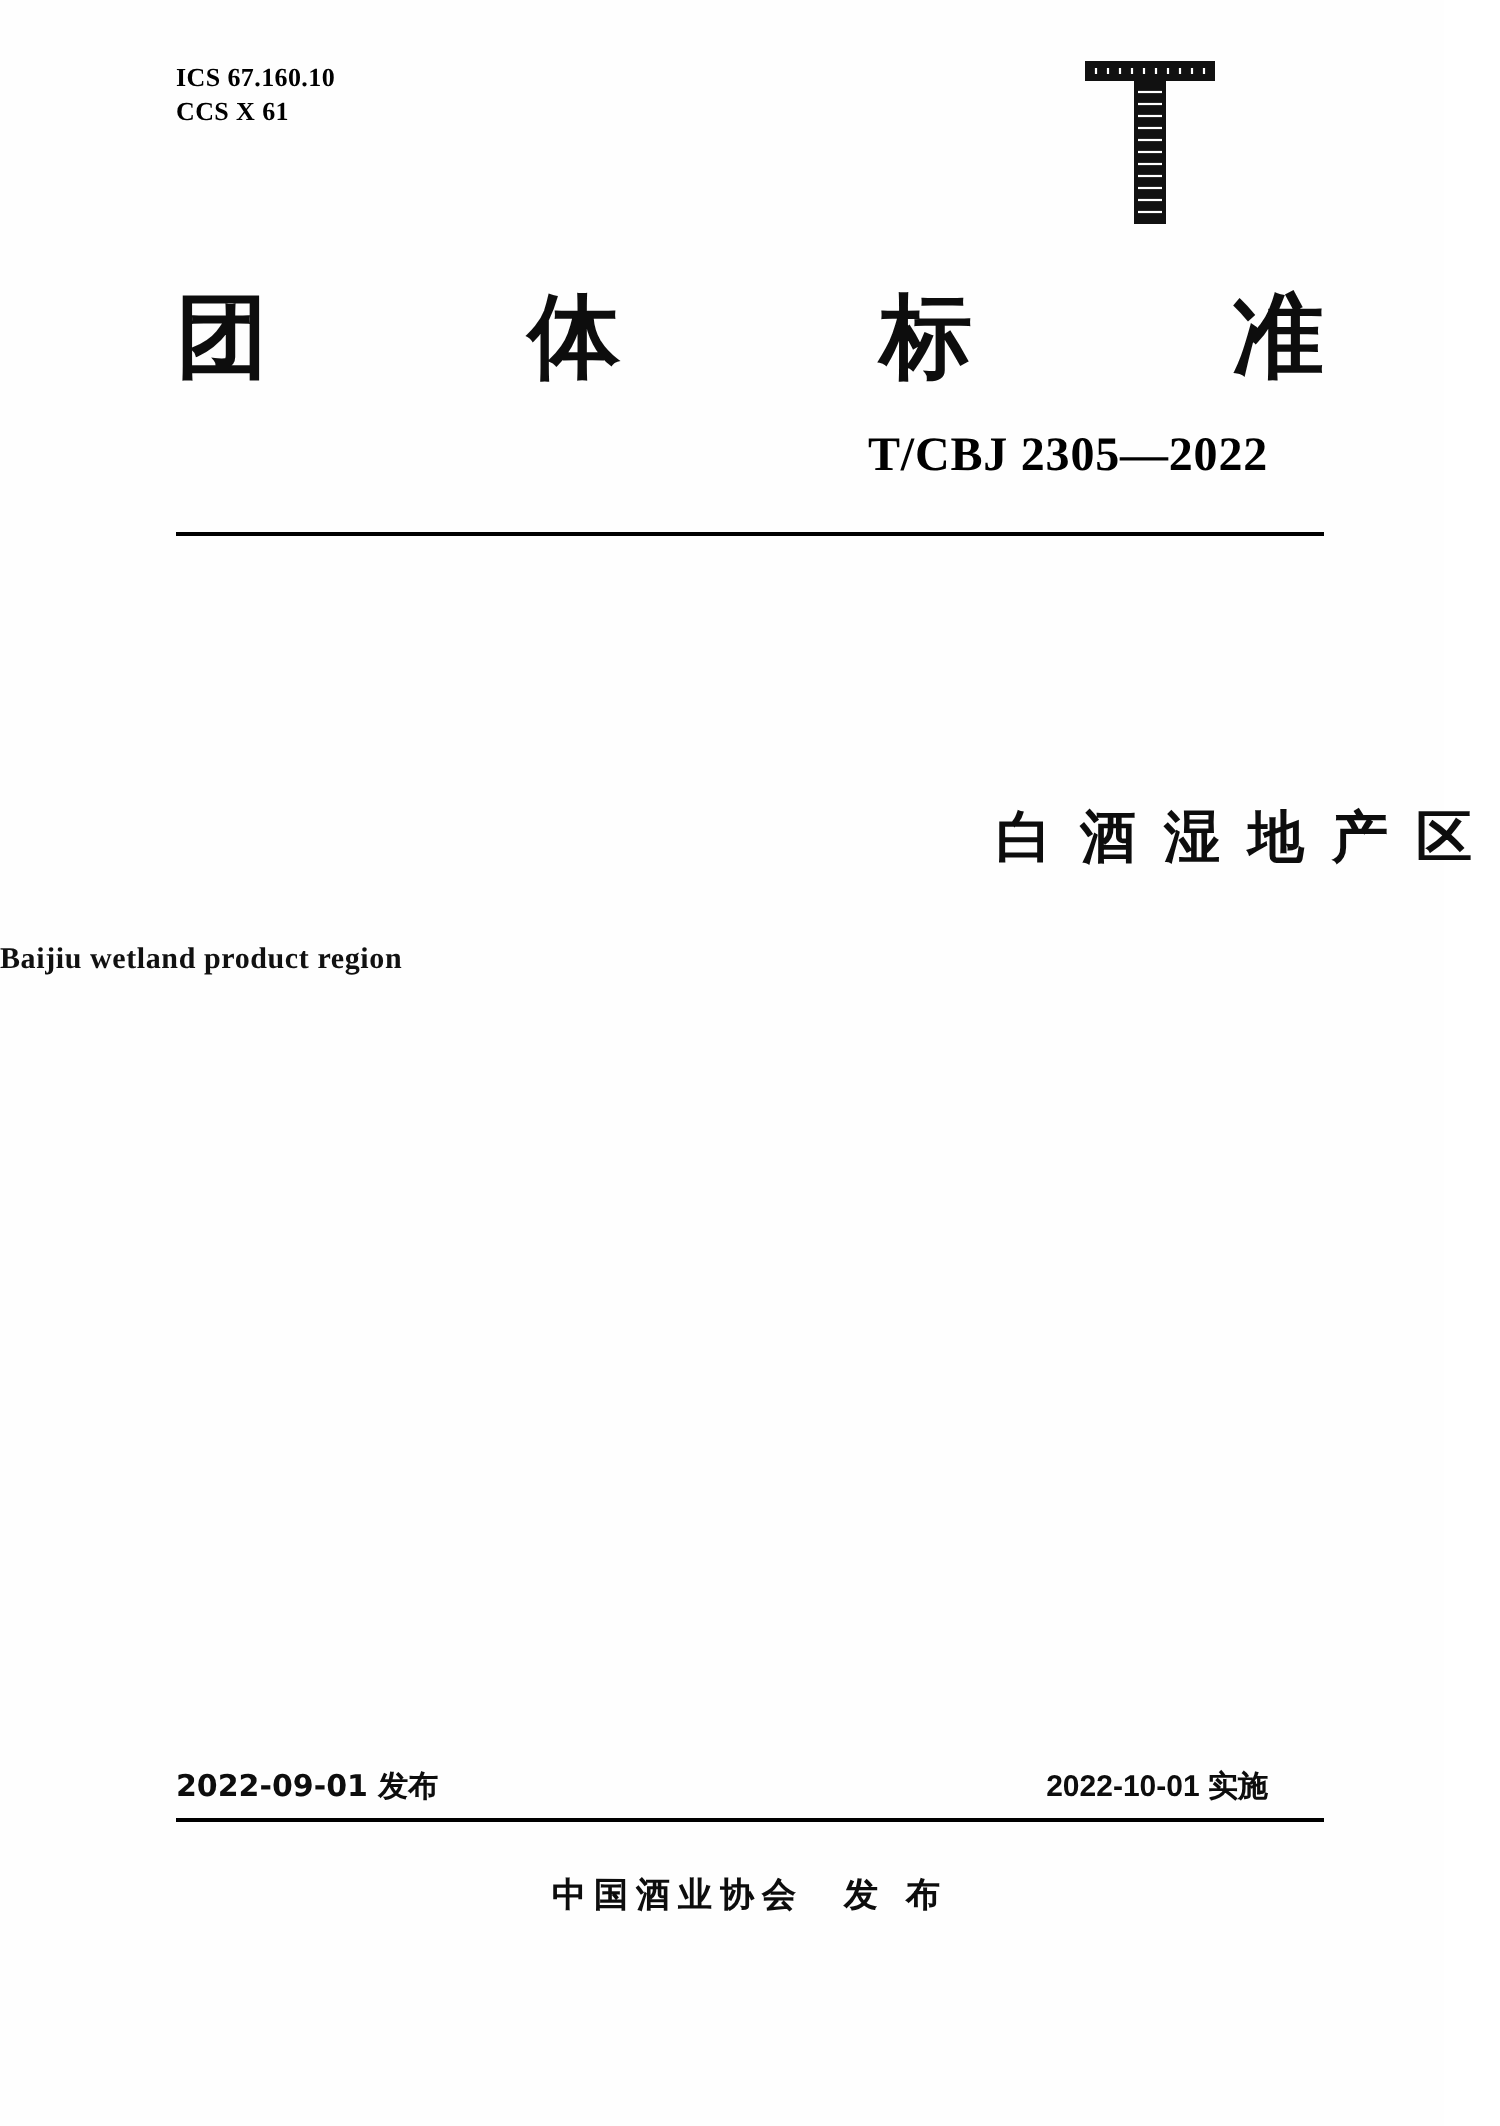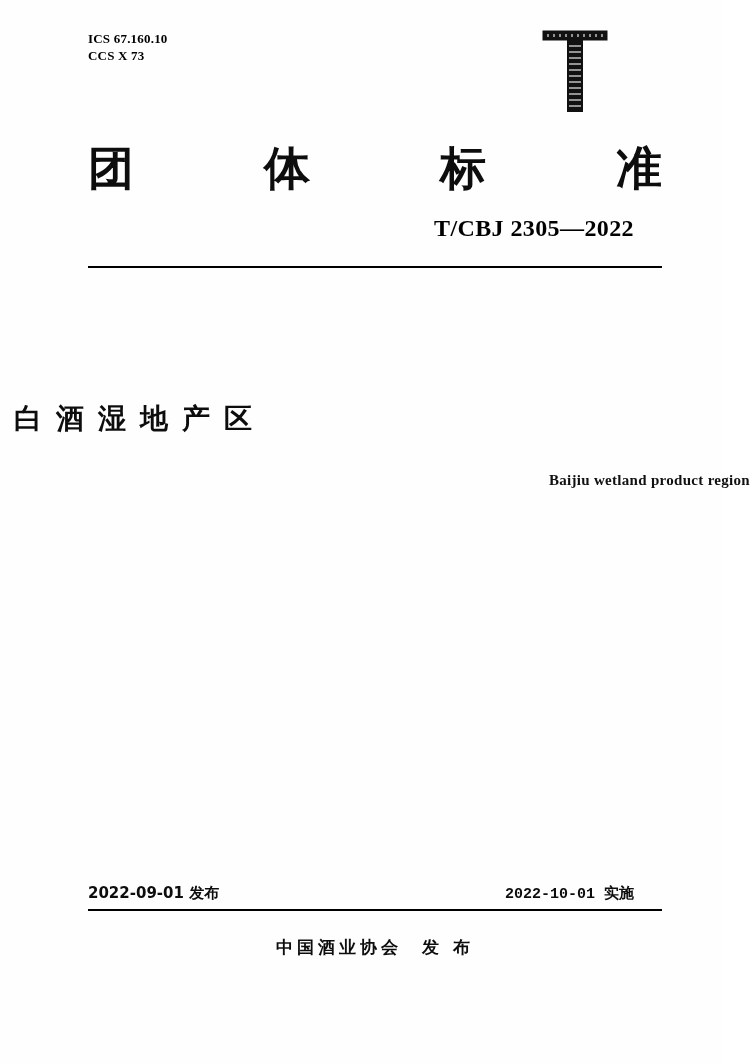--- a/index.html
+++ b/index.html
@@ -87,35 +87,35 @@
     height: 2px;
     background: #000;
   }
 
   
   .doc-title-cn {
     position: absolute;
     left: 0;
     top: 400px;
     width: 750px;
-    text-align: left;
+    text-align: right;
     font-family: "DejaVu Sans", sans-serif;
     font-size: 28px;
     font-weight: 700;
     letter-spacing: 14px;
     text-indent: 14px;
     color: #0d0d0d;
   }
 
   .doc-title-en {
     position: absolute;
     left: 0;
     top: 472px;
     width: 750px;
-    text-align: right;
+    text-align: left;
     font-family: "Liberation Serif", serif;
     font-size: 15px;
     font-weight: bold;
     letter-spacing: 0.3px;
     color: #111;
   }
 
   
   .rule-bottom {
     position: absolute;
@@ -132,21 +132,21 @@
     font-family: "DejaVu Sans", sans-serif;
     font-size: 15px;
     font-weight: 700;
     color: #0d0d0d;
     white-space: nowrap;
   }
   .effect-date {
     position: absolute;
     right: 88px;
     top: 884px;
-    font-family: Liberation Mono, monospace;
+    font-family: Liberation Sans, sans-serif;
     font-size: 15px;
     font-weight: 700;
     color: #0d0d0d;
     white-space: nowrap;
   }
 
   .publisher-line {
     position: absolute;
     left: 0;
     width: 750px;
@@ -162,21 +162,21 @@
   .pub-1 { top: 936px; }
   .pub-2 { top: 966px; }
 </style>
 </head>
 <body>
 
 <div class="page">
 
   <div class="codes">
     <div>ICS 67.160.10</div>
-    <div>CCS X 73</div>
+    <div>CCS X 61</div>
   </div>
 
   <div class="logo-t">
     <svg width="70" height="86" viewBox="0 0 70 86" xmlns="http://www.w3.org/2000/svg">
 
       <rect x="3" y="3" width="64" height="9" fill="#111111"></rect>
       <rect x="3" y="3" width="64" height="9" fill="none" stroke="#111111" stroke-width="1"></rect>
       <rect x="27" y="12" width="16" height="72" fill="#111111"></rect>
       <g stroke="#ffffff" stroke-width="1.1">
         <line x1="29" y1="18" x2="41" y2="18"></line>

